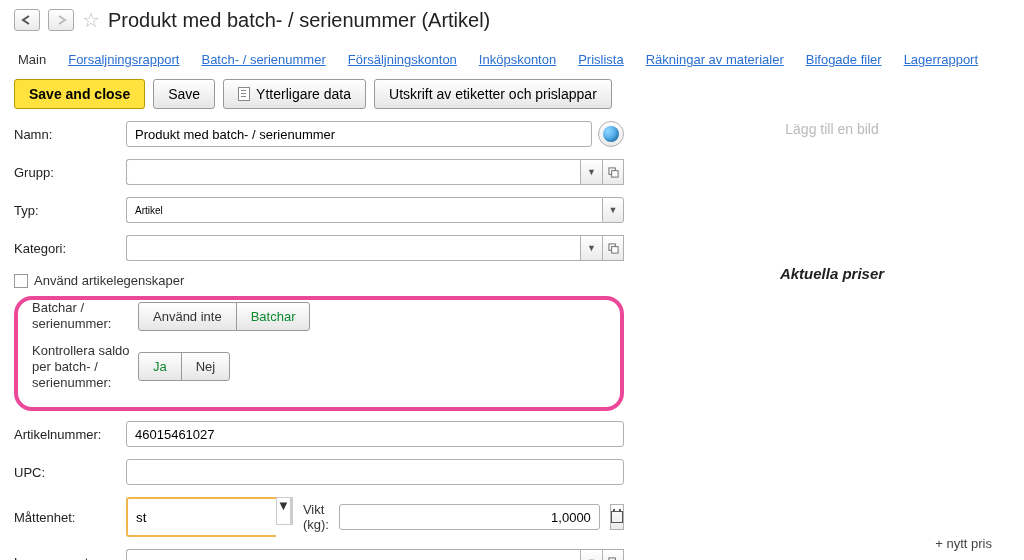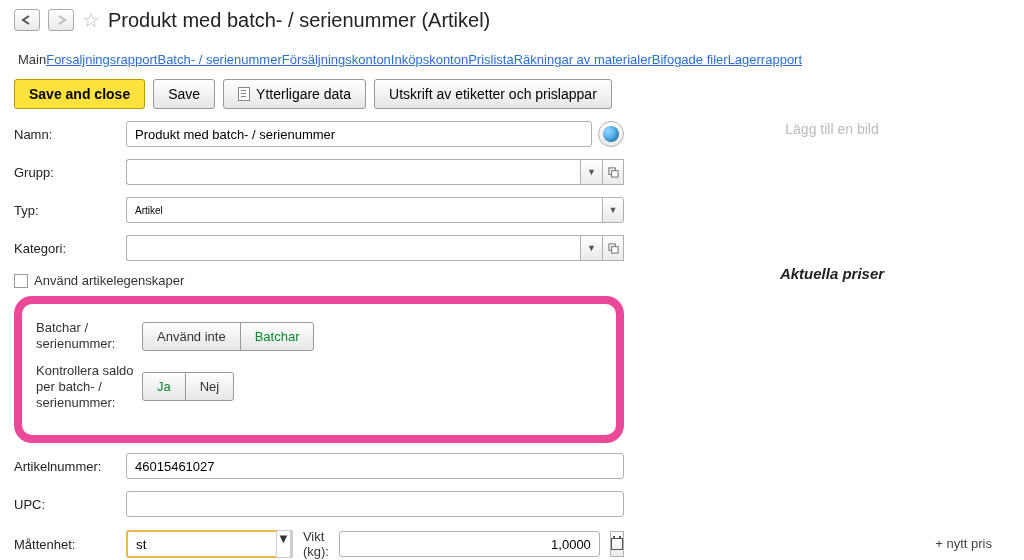--- a/index.html
+++ b/index.html
@@ -3,21 +3,21 @@
 <meta charset="utf-8">
 <style>
   *{box-sizing:border-box}
   html,body{margin:0;padding:0;font-family:Arial,Helvetica,sans-serif;font-size:13px;color:#333;background:#fff}
   #wrap{width:1024px;height:560px;position:relative;padding:8px 14px}
   
   .hdrrow{display:flex;align-items:center;gap:8px;margin-bottom:6px}
   .navbtn{width:26px;height:22px;border:1px solid #aaa;border-radius:3px;background:linear-gradient(#fff,#eaeaea);display:flex;align-items:center;justify-content:center;cursor:pointer}
   .star{color:#bbb;font-size:20px}
   .pgtitle{font-size:20px;font-weight:normal;color:#222}
-  .tabs{display:flex;margin:20px 0 12px 0;padding-left:4px;flex-wrap:wrap}
+  .tabs{display:flex;gap:22px;margin:20px 0 12px 0;padding-left:4px;flex-wrap:wrap}
   .tabs span{color:#2a6fd1;cursor:pointer;text-decoration:underline}
   .tabs span.active{color:#333;text-decoration:none}
   
   .tbar{display:flex;gap:8px;margin-bottom:12px}
   .btn{border:1px solid #999;border-radius:3px;background:linear-gradient(#fff,#e6e6e6);padding:6px 14px;font-size:14px;cursor:pointer;display:inline-flex;align-items:center;gap:6px}
   .btn-primary{background:#ffe23d;border-color:#b89b00;font-weight:bold}
   .y-icon{width:12px;height:14px;border:1px solid #888;display:inline-block;background:#fff;position:relative}
   .y-icon::before{content:"";position:absolute;left:2px;top:2px;width:5px;height:1px;background:#888;box-shadow:0 3px 0 #888,0 6px 0 #888}
   
   .cols{display:flex;gap:30px}
@@ -32,32 +32,32 @@
   .ctrl input{height:26px;border:1px solid #b0b0b0;border-radius:3px 0 0 3px;border-right:0;padding:0 8px;font-family:inherit;font-size:10px}
   .ctrl .chev,.ctrl .ext{width:22px;height:26px;border:1px solid #b0b0b0;background:linear-gradient(#fff,#eaeaea);display:flex;align-items:center;justify-content:center;font-size:9px;color:#555;cursor:pointer}
   .ctrl .chev{border-right:0}
   .ctrl .ext svg{width:11px;height:11px}
   .ctrl.onlychev .chev{border-right:1px solid #b0b0b0;border-radius:0 3px 3px 0}
   .globe{width:26px;height:26px;border:1px solid #b0b0b0;border-radius:13px;display:flex;align-items:center;justify-content:center;background:linear-gradient(#fff,#eaeaea);cursor:pointer}
   .globe-inner{width:16px;height:16px;border-radius:8px;background:radial-gradient(circle at 30% 30%,#8fd6ff,#1a85d6);box-shadow:inset -2px -2px 3px rgba(0,0,0,.2)}
   .chklbl{display:flex;align-items:center;gap:6px;margin-bottom:8px}
   .chk{width:14px;height:14px;border:1px solid #999;background:#fff}
   
-  .hibox{border:8px solid #ec4899;border-radius:18px;padding:16px 14px 12px 14px;margin-bottom:10px}
+  .hibox{border:4px solid #ec4899;border-radius:18px;padding:0 14px 12px 14px;margin-bottom:10px}
   .hirow{display:flex;align-items:center;margin-bottom:10px}
-  .hirow:last-child{margin-bottom:12px}
+  .hirow:last-child{margin-bottom:4px}
   .hirow .lbl2{width:106px;line-height:1.25}
   .seg{display:flex}
   .segbtn{border:1px solid #999;background:linear-gradient(#fff,#e6e6e6);padding:6px 14px;cursor:pointer;margin-left:-1px}
   .segbtn:first-child{border-radius:3px 0 0 3px;margin-left:0}
   .segbtn:last-child{border-radius:0 3px 3px 0}
   .segbtn.sel{color:#0a8a2d}
   
   .unitctrl{display:flex;align-items:stretch}
-  .unitctrl input{width:150px;border:2px solid #f0b64e;border-right:0;border-radius:3px 0 0 3px;height:28px;padding:0 8px}
+  .unitctrl input{width:150px;border:2px solid #f0b64e;border-right:0;border-radius:3px 0 0 3px;height:40px;padding:0 8px}
   .unitctrl .chev,.unitctrl .ext{height:28px;border:1px solid #ccc}
   .wk{width:150px;text-align:right;padding:0 8px}
   .calbtn{width:26px;height:26px;border:1px solid #b0b0b0;background:linear-gradient(#fff,#eaeaea);display:flex;align-items:center;justify-content:center;cursor:pointer}
   .calbtn-inner{width:12px;height:12px;border:1px solid #555;position:relative}
   .calbtn-inner::before{content:"";position:absolute;top:-3px;left:1px;width:2px;height:3px;background:#555;box-shadow:6px 0 0 #555}
   
   .addimg{color:#bbb;font-size:14px;text-align:center;cursor:pointer}
   .prices{font-style:italic;font-weight:bold;font-size:15px;color:#222;text-align:center;margin-top:128px}
   .newprice{position:absolute;right:18px;top:415px;color:#444;cursor:pointer;font-size:13px}
 </style>

